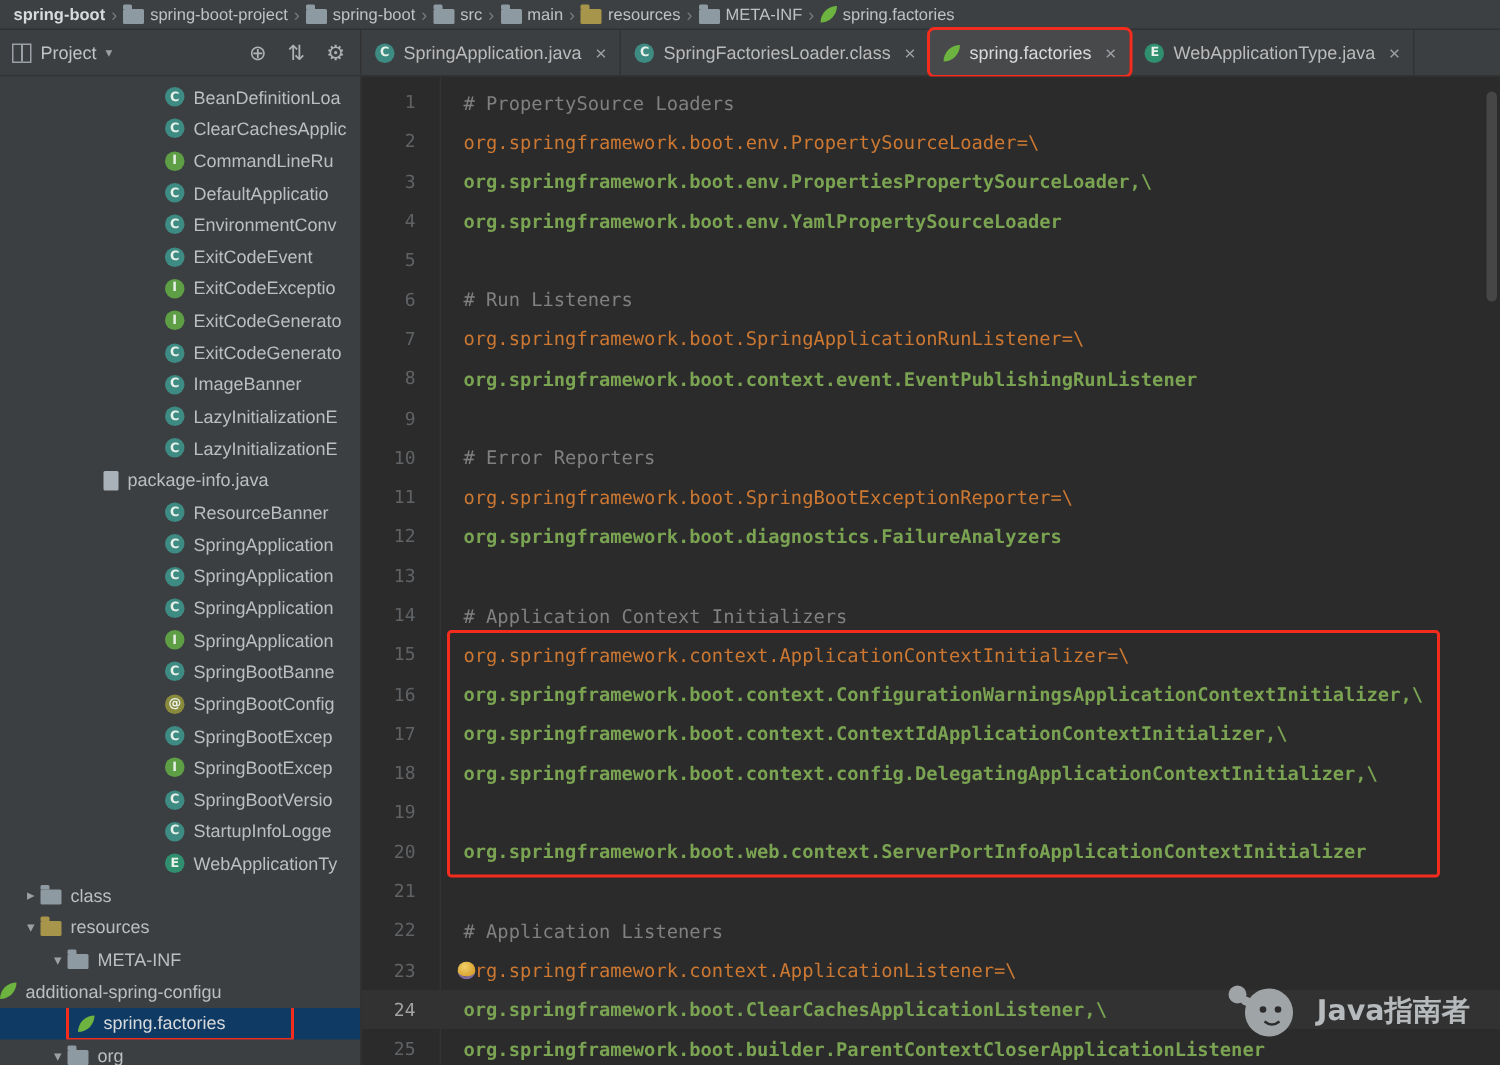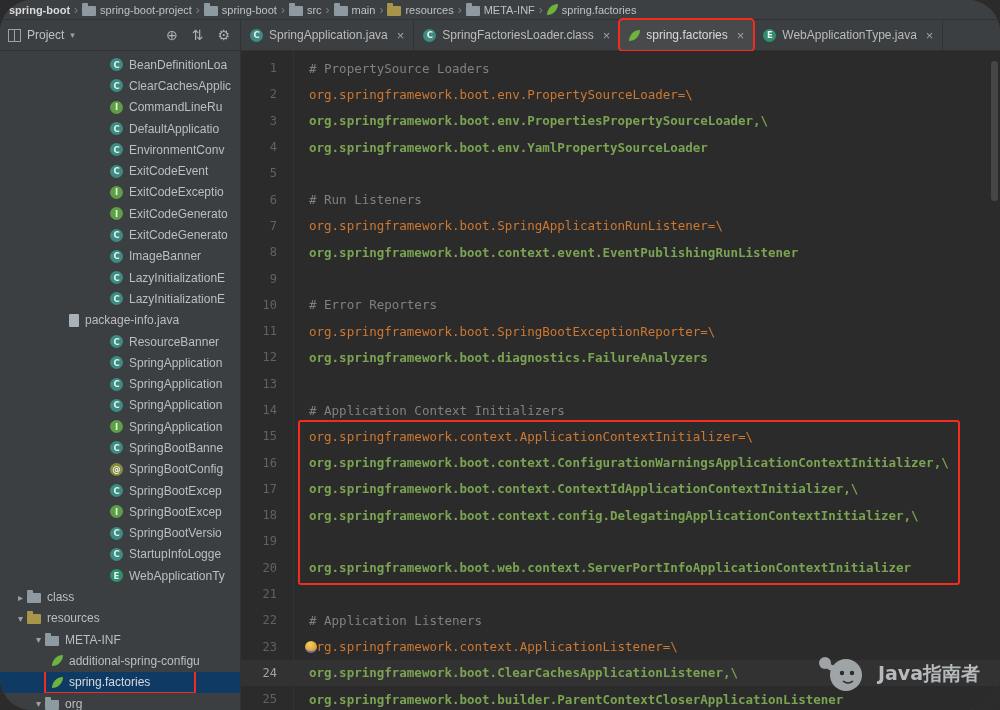--- a/index.html
+++ b/index.html
@@ -1,18 +1,18 @@
 <!DOCTYPE html>
 <html style="--annot: #F32C1E; --key: #CC7832; --value: #7AA352; --comment: #808080; --spring: #6DB33F; --tree-sel: #0E3A64; --editor-bg: #2B2B2B; --cur-line: #323232;"><head>
 <meta charset="utf-8">
 <style>
   * { margin:0; padding:0; box-sizing:border-box; }
   html,body { width:1000px; height:710px; overflow:hidden; background:#2B2B2B; }
   .app { position:relative; width:1000px; height:710px; background:#3C3F41;
-         font-family:"Liberation Sans",sans-serif; color:#BBBBBB; overflow:hidden;border-radius:32px; }
+         font-family:"Liberation Sans",sans-serif; color:#BBBBBB; overflow:hidden; }
 
   
   .breadcrumbs { height:20px; display:flex; align-items:center; padding:0 6px;
                  background:#3D4042; border-bottom:1px solid #2F3133; font-size:11px; }
   .crumb { display:inline-flex; align-items:center; gap:4px; padding:0 3px; color:#BFC1C3; white-space:nowrap; }
   .crumb:first-child .crumb-label { font-weight:bold; color:#D8DADC; }
   .crumb-sep { color:#7A7D80; font-size:12px; margin:0 1px; }
 
   
   .toolbar-row { height:31px; display:flex; background:#3C3F41; border-bottom:1px solid #323232;justify-content:space-between; }
@@ -280,21 +280,21 @@
         <div class="tree-row" style="padding-left: 14px;">
           <span class="tree-arrow">▾</span>
           <span class="folder resources"></span>
           <span class="tree-label">resources</span>
         </div>
         <div class="tree-row" style="padding-left: 32px;">
           <span class="tree-arrow">▾</span>
           <span class="folder"></span>
           <span class="tree-label">META-INF</span>
         </div>
-        <div class="tree-row" style="padding-left: 52px;">
+        <div class="tree-row" style="">
           <span class="leaf"></span>
           <span class="tree-label">additional-spring-configu</span>
         </div>
         <div class="tree-row selected" style="padding-left: 52px;">
           <span class="leaf"></span>
           <span class="tree-label">spring.factories</span>
           <span class="annot-box tree-annot"></span>
         </div>
         <div class="tree-row" style="padding-left: 32px;">
           <span class="tree-arrow">▾</span>

